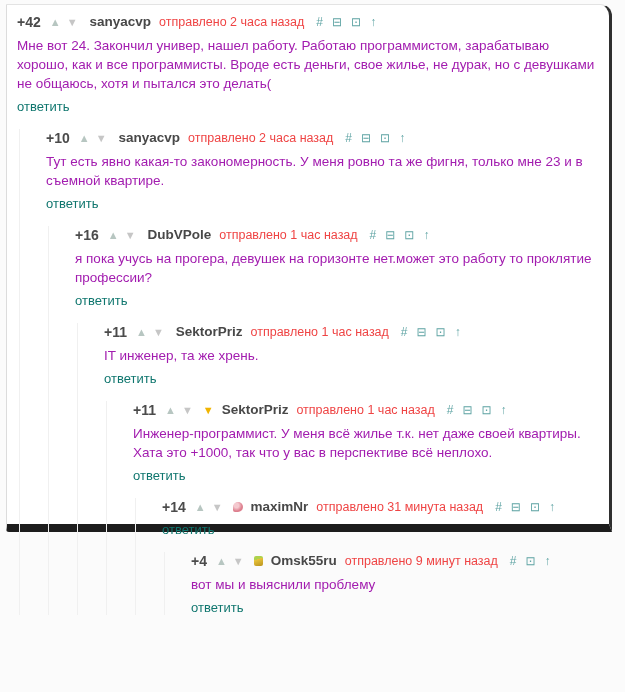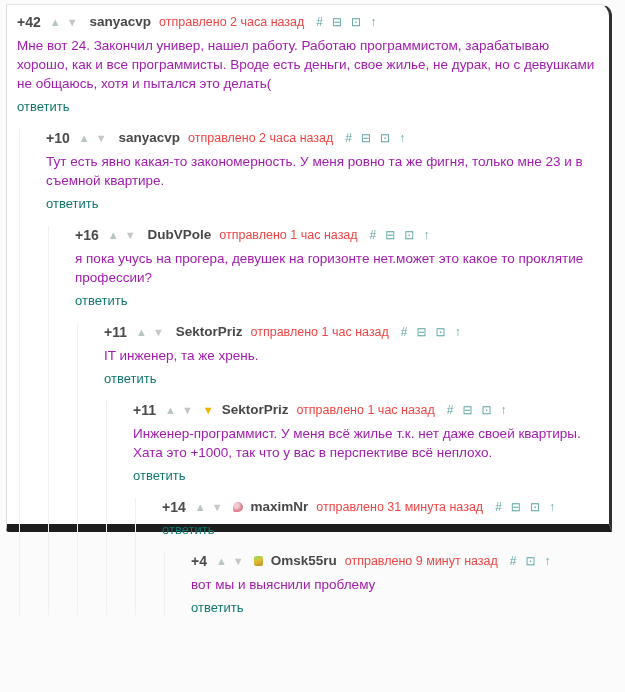--- a/index.html
+++ b/index.html
@@ -101,21 +101,21 @@
                 <span class="vote down">▼</span>
                 <span class="uname">DubVPole</span>
                 <span class="meta">отправлено 1 час назад</span>
                 <span class="hicons">
                   <span class="hic">#</span>
                   <span class="hic">⊟</span>
                   <span class="hic">⊡</span>
                   <span class="hic">↑</span>
                 </span>
               </div>
-              <div class="c-body">я пока учусь на прогера, девушек на горизонте нет.может это какое то проклятие профессии?</div>
+              <div class="c-body">я пока учусь на прогера, девушек на горизонте нет.может это работу то проклятие профессии?</div>
               <a class="reply">ответить</a>
             </div>
 
             <div class="children">
               <div class="comment">
                 <div class="c-wrap">
                   <div class="c-header">
                     <span class="rating">+11</span>
                     <span class="vote up">▲</span>
                     <span class="vote down">▼</span>

